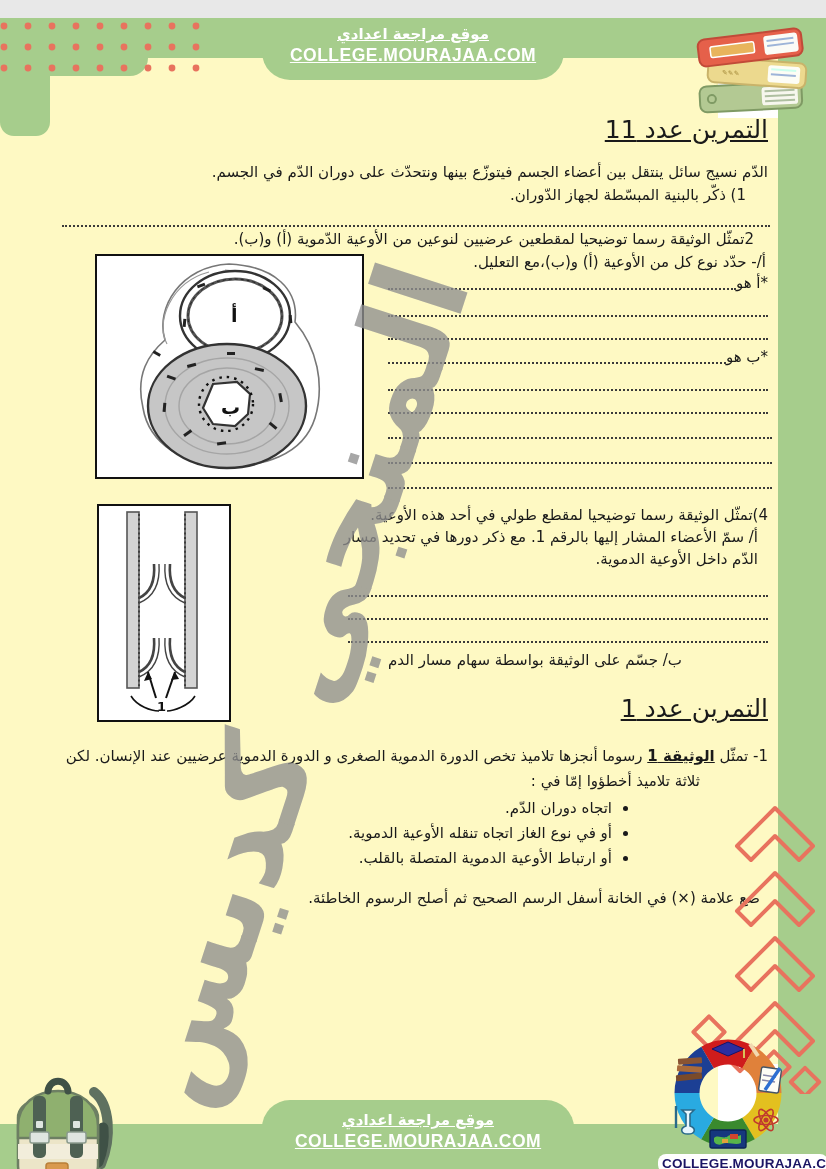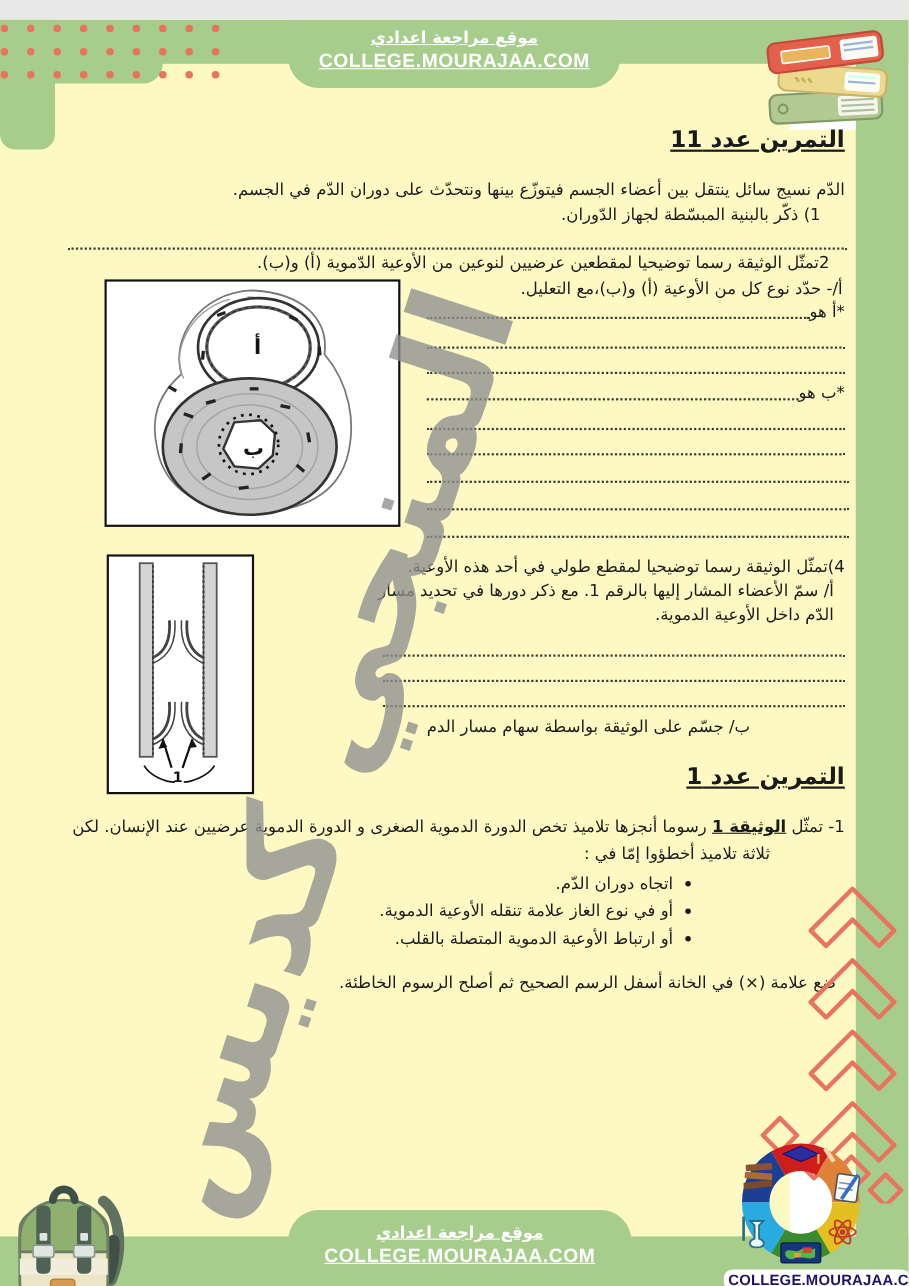--- a/index.html
+++ b/index.html
@@ -6,21 +6,21 @@
   .canvas{position:relative;width:826px;height:1169px;margin:18px auto;background:#fef9c3;
           overflow:hidden;font-family:"DejaVu Sans",sans-serif;color:#1a1a1a;}
   .abs{position:absolute;}
   .green{background:#a6cd8c;}
   .nowrap{white-space:nowrap;}
   .ar{direction:rtl;text-align:right;}
   .pill-txt{color:#fff;text-align:center;font-weight:bold;line-height:1.35;}
   .pill-l1{font-size:15px;text-decoration:underline;}
   .pill-l2{font-size:17.5px;letter-spacing:.5px;text-decoration:underline;font-family:"Liberation Sans","DejaVu Sans",sans-serif;}
   .doc-line{font-size:15px;line-height:22px;}
-  .title{font-size:21px;font-weight:bold;text-decoration:underline;}
+  .title{font-size:25px;font-weight:normal;text-decoration:underline;}
   .dots-line{border-bottom:2.6px dotted #3a3a3a;height:13px;}
   .dotfill{flex:1;border-bottom:2.6px dotted #3a3a3a;margin-bottom:4px;}
   .ansrow{display:flex;direction:rtl;align-items:flex-end;height:22px;}
   .figbox{border:2.5px solid #111;background:#fff;}
   .watermark{font-size:128px;font-weight:bold;color:#8f8f8f;opacity:.78;direction:rtl;
              text-align:center;white-space:nowrap;pointer-events:none;z-index:40;
              transform:rotate(-72deg);}
   ul.errs{margin:4px 0 0;padding:0 156px 0 0;list-style:disc;}
   ul.errs li{font-size:15px;line-height:25px;}
   .logo-label{background:#fff;border-radius:8px;color:#1b1464;font-weight:bold;
@@ -205,21 +205,21 @@
   </div>
 
   <div class="abs ar" style="left:58px;right:58px;top:676px;">
     <div class="title nowrap">التمرين عدد 1</div>
     <div class="doc-line nowrap" style="margin-top:22px;">
       <span>1- تمثّل </span><span style="font-weight:bold;text-decoration:underline;">الوثيقة 1</span><span> رسوما أنجزها تلاميذ تخص الدورة الدموية الصغرى و الدورة الدموية عرضيين عند الإنسان. لكن</span>
     </div>
     <div class="doc-line nowrap" style="padding-right:68px;margin-top:3px;">ثلاثة تلاميذ أخطؤوا إمّا في :</div>
     <ul class="errs">
       <li>اتجاه دوران الدّم.</li>
-      <li>أو في نوع الغاز علامة تنقله الأوعية الدموية.</li>
+      <li>أو في نوع الغاز اتجاه تنقله الأوعية الدموية.</li>
       <li>أو ارتباط الأوعية الدموية المتصلة بالقلب.</li>
     </ul>
     <div class="doc-line nowrap" style="padding-right:8px;margin-top:16px;">ضع علامة (×) في الخانة  أسفل الرسم الصحيح ثم أصلح الرسوم الخاطئة.</div>
   </div>
 
   <svg class="abs" style="left:733px;top:786px;z-index:6;" width="90" height="290" viewBox="0 0 90 290">
     <g fill="none" stroke="#e8735e" stroke-width="4" stroke-linejoin="round">
       <path d="M42,4 L80,42 L66,56 L42,32 L18,56 L4,42 Z"></path>
       <path d="M42,69 L80,107 L66,121 L42,97 L18,121 L4,107 Z"></path>
       <path d="M42,134 L80,172 L66,186 L42,162 L18,186 L4,172 Z"></path>

